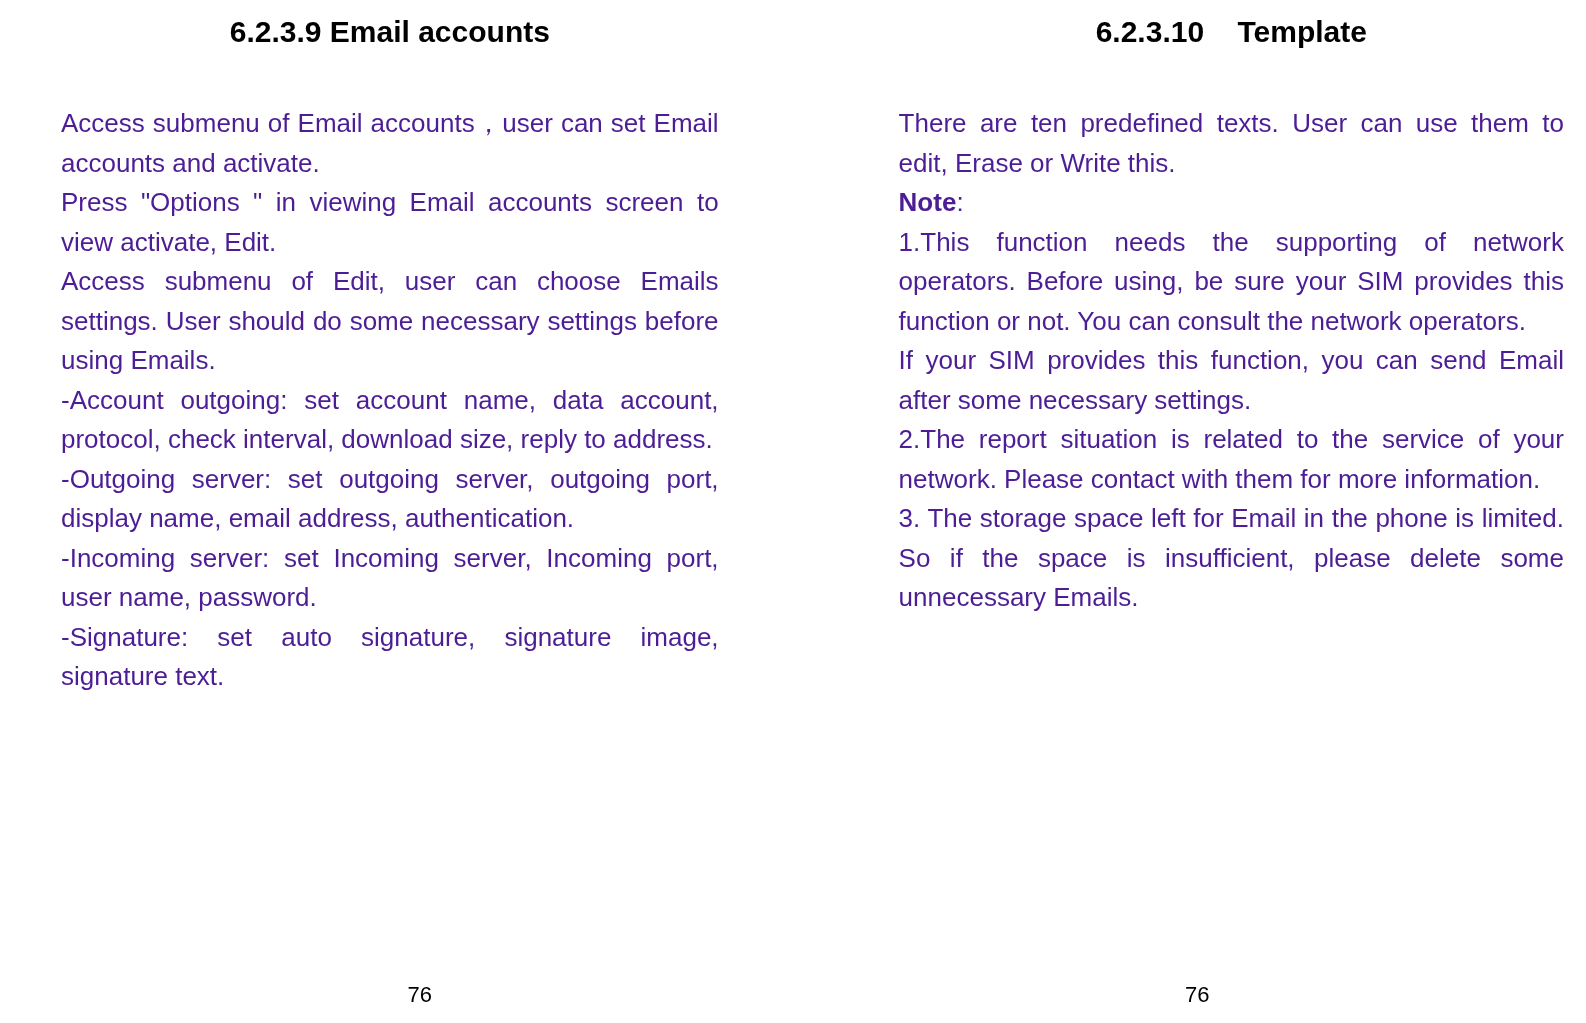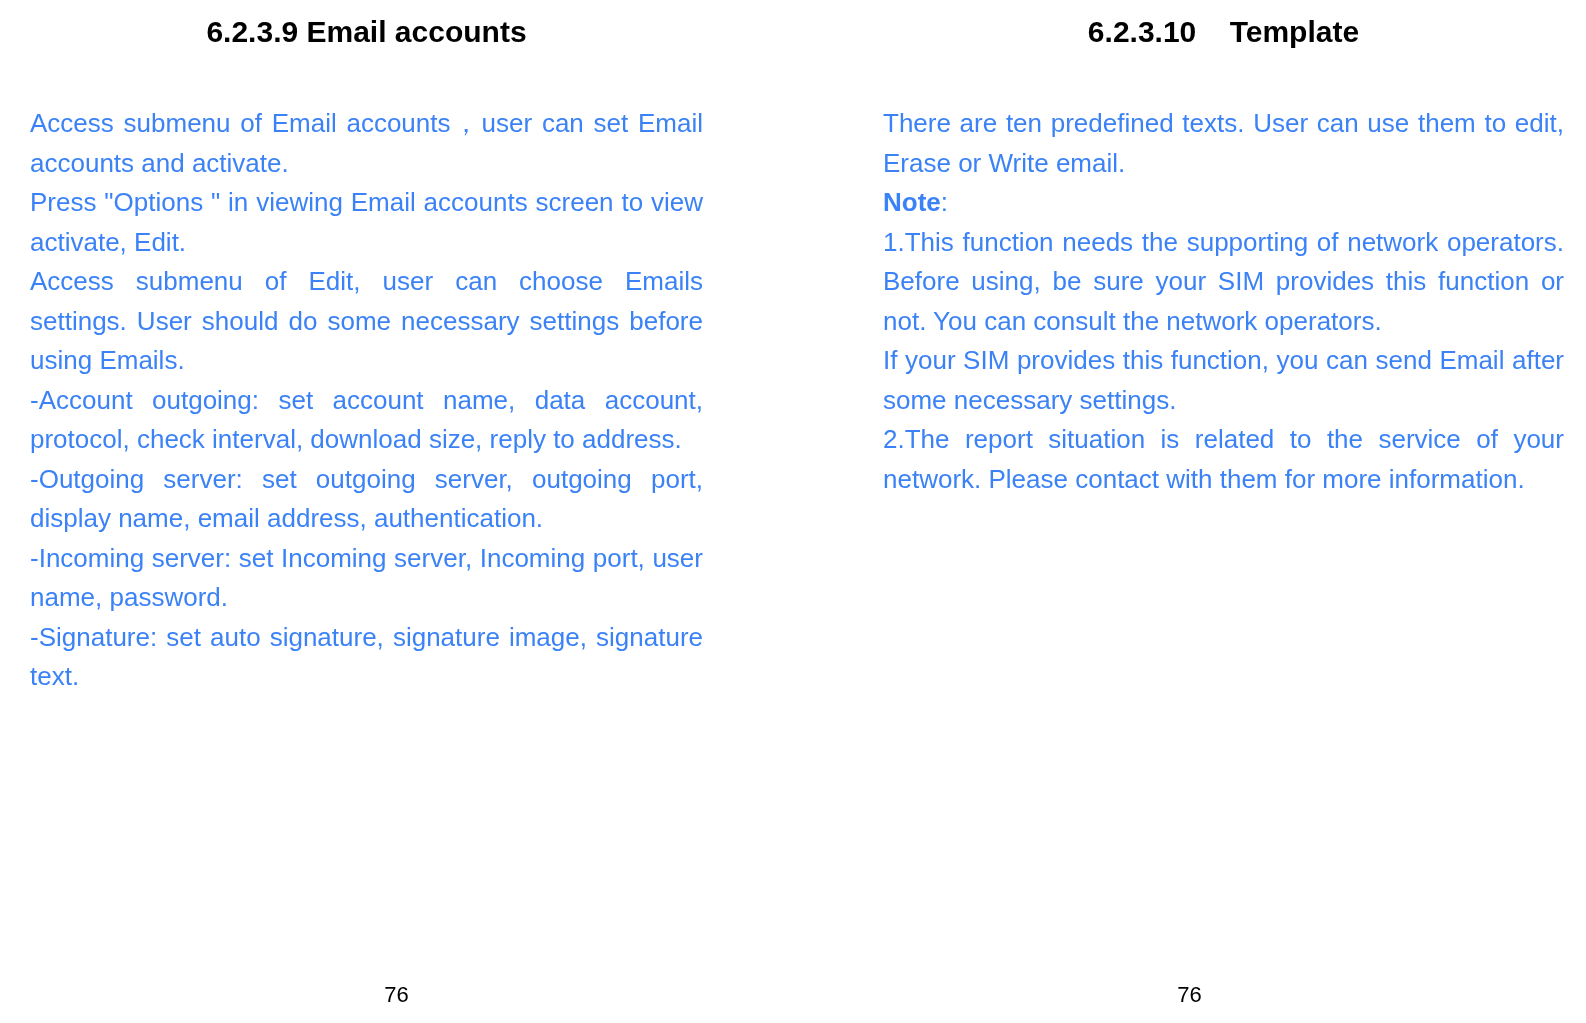--- a/index.html
+++ b/index.html
@@ -18,20 +18,21 @@
     .page {
       width: 50%;
       padding: 10px 60px 20px 60px;
       display: flex;
       flex-direction: column;
       position: relative;
     }
     .page-left {
       padding-left: 30px;
       padding-right: 90px;
+      margin-left: 31px;
     }
     .page-right {
       padding-left: 90px;
       padding-right: 22px;
     }
     .heading {
       font-size: 30px;
       font-weight: bold;
       text-align: center;
       margin-bottom: 55px;
@@ -39,21 +40,21 @@
     }
     .heading-num {
       display: inline;
     }
     .heading-text {
       display: inline;
     }
     .body-text {
       font-size: 26px;
       line-height: 1.52;
-      color: #3b82f6;
+      color: #4c1d95;
     }
     .justify {
       text-align: justify;
       text-justify: inter-word;
     }
     .bold {
       font-weight: bold;
     }
     .page-number {
       position: absolute;
@@ -87,22 +88,23 @@
   <div class="page-number">76</div>
 </div>
 
 <div class="page page-right">
   <h2 class="heading">
     <span class="heading-num">6.2.3.10</span>
     <span>&nbsp;&nbsp;</span>
     <span class="heading-text">Template</span>
   </h2>
   <div class="body-text">
-    <p class="para justify">There are ten predefined texts. User can use them to edit, Erase or Write email.</p>
+    <p class="para justify">There are ten predefined texts. User can use them to edit, Erase or Write this.</p>
     <p class="para">
       <span class="bold">Note</span><span>:</span>
     </p>
     <p class="para justify">1.This function needs the supporting of network operators. Before using, be sure your SIM provides this function or not. You can consult the network operators.</p>
     <p class="para justify">If your SIM provides this function, you can send Email after some necessary settings.</p>
     <p class="para justify">2.The report situation is related to the service of your network. Please contact with them for more information.</p>
+    <p class="para justify">3. The storage space left for Email in the phone is limited. So if the space is insufficient, please delete some unnecessary Emails.</p>
   </div>
   <div class="page-number">76</div>
 </div>
 
 </body></html>

